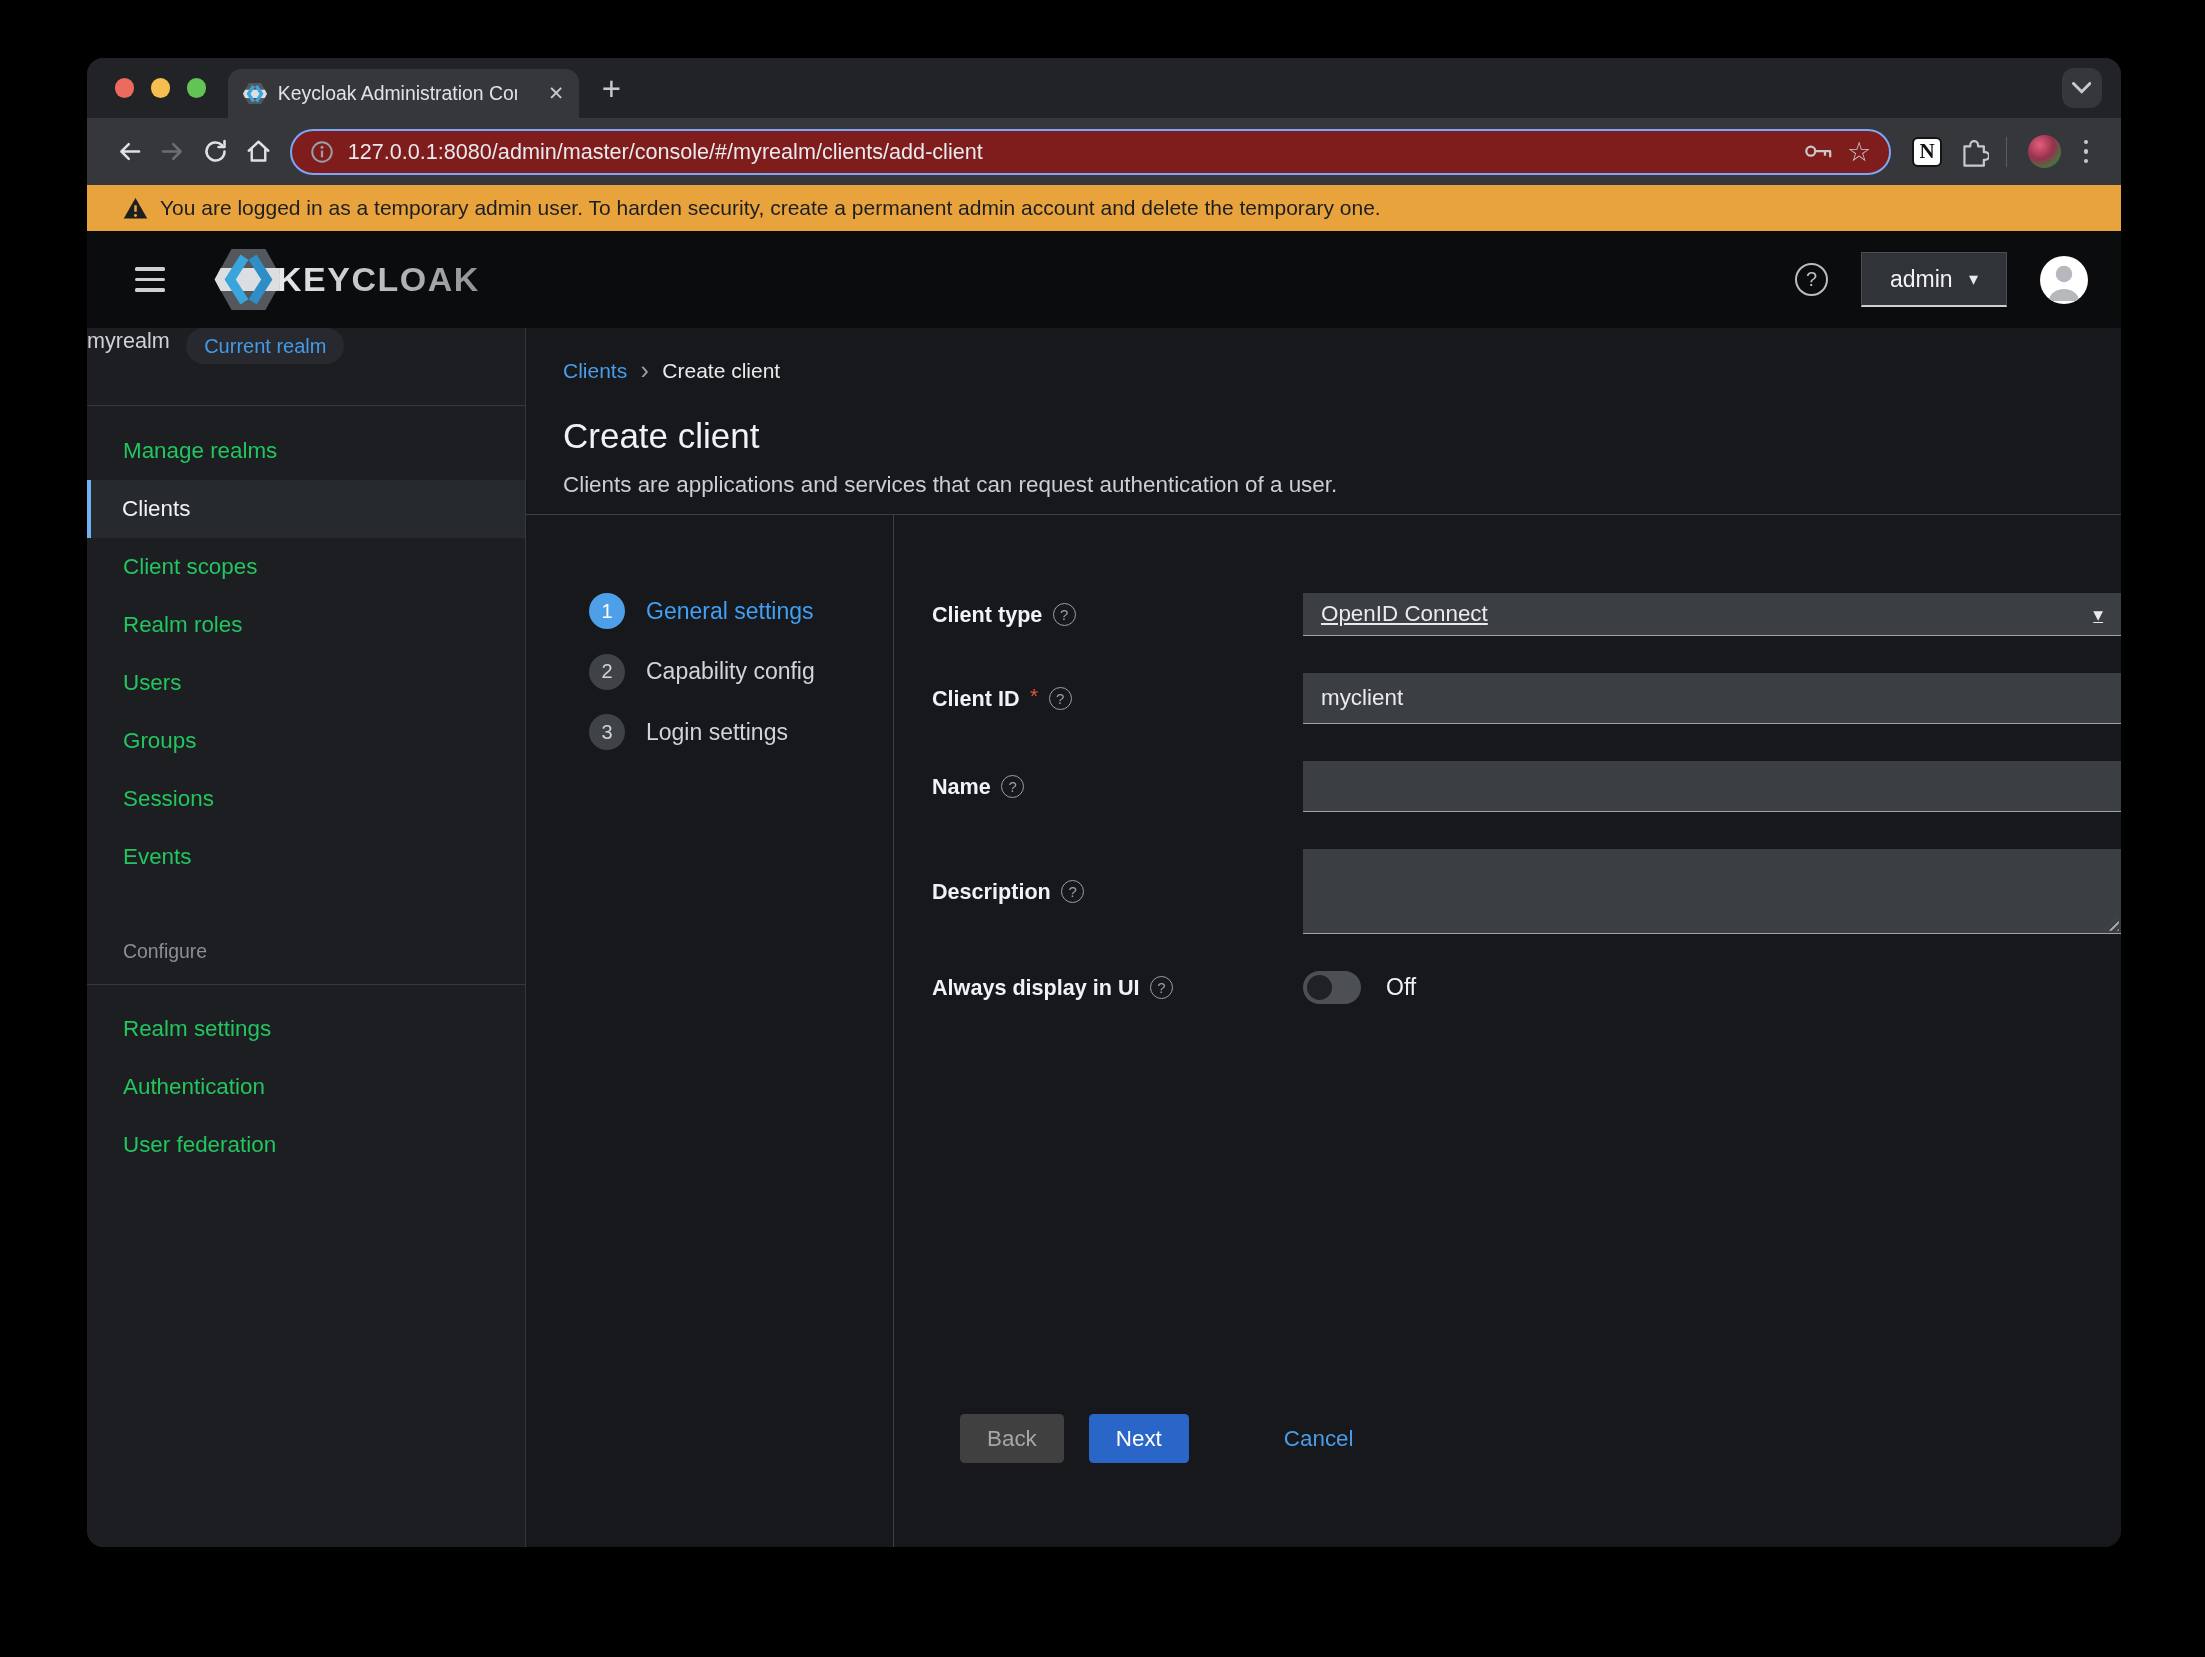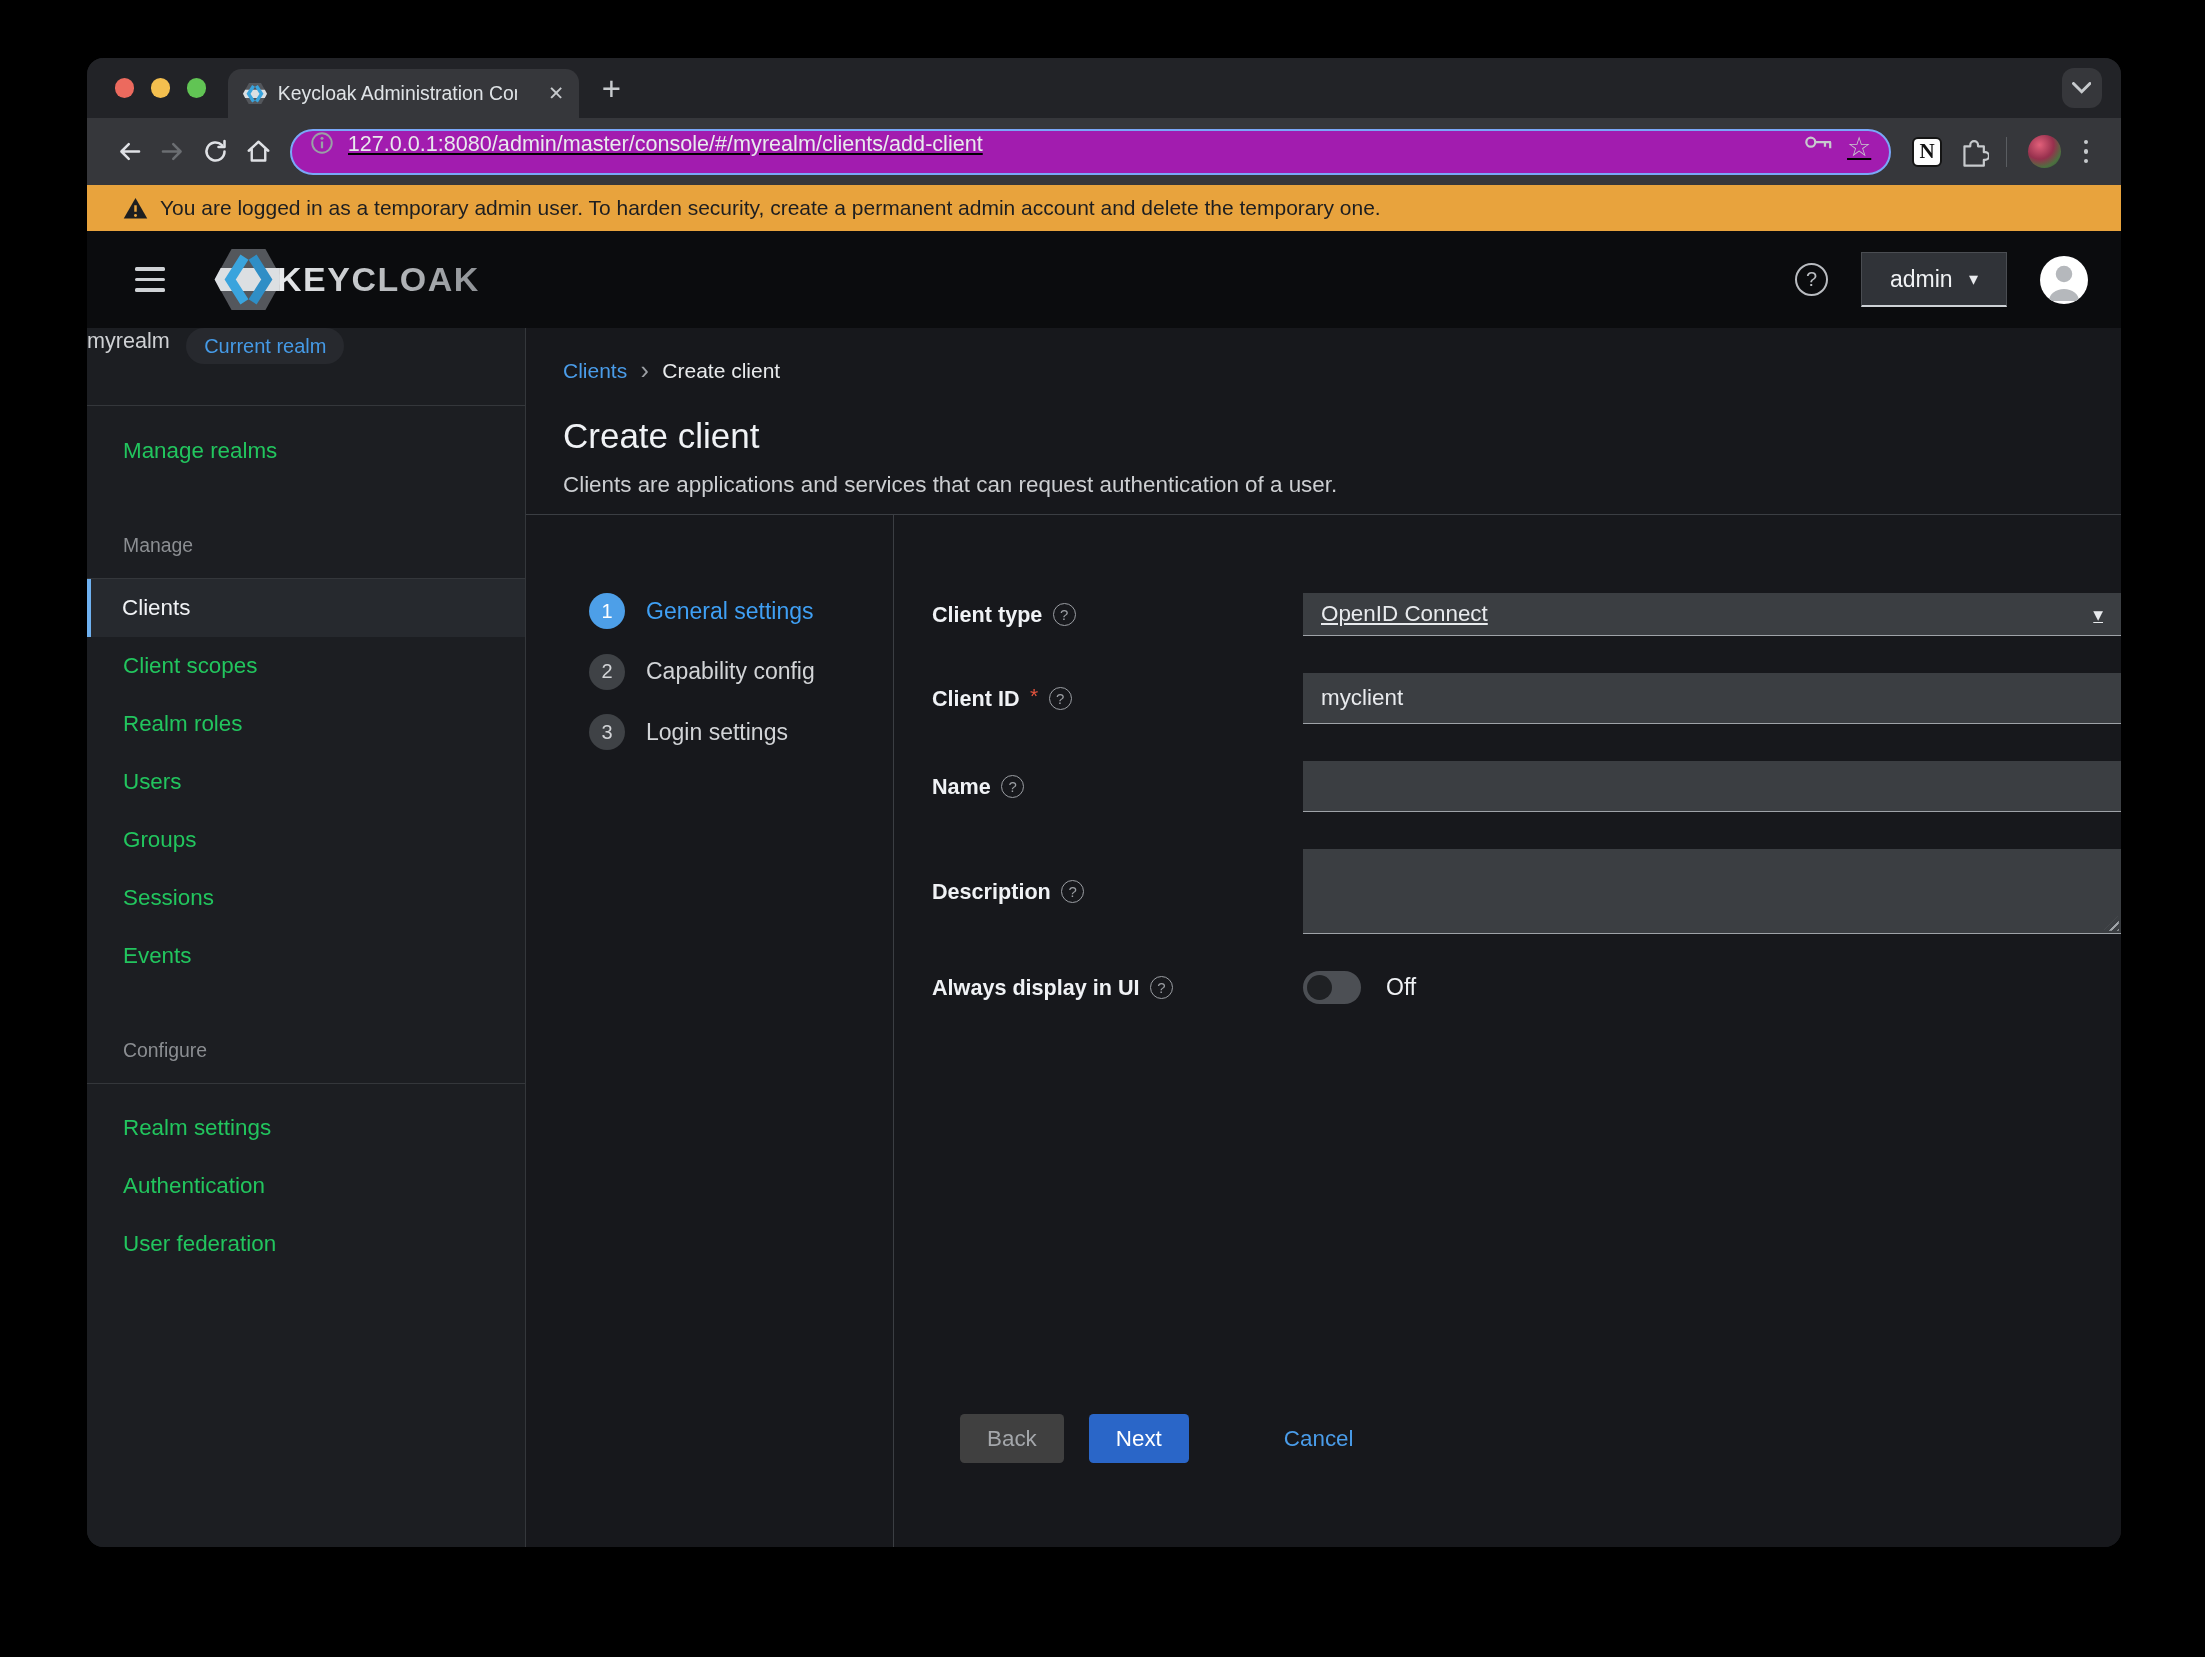--- a/index.html
+++ b/index.html
@@ -20,21 +20,21 @@
   .tab-title { font-size:19.4px; color:#dfe3e6; white-space:nowrap; overflow:hidden; width:239px; }
   .tab-close { font-size:19.4px; color:#c7cacd; margin-left:auto; }
   .newtab { margin-left:22.4px; font-size:33px; color:#c7cacd; line-height:1; }
   .tab-chevron-btn { margin-left:auto; margin-right:19.4px; width:40px; height:40px; border-radius:12px;
     background:#36373b; display:flex; align-items:center; justify-content:center; }
 
   
   .toolbar { height:67px; background:#36373b; display:flex; align-items:center; padding:0 21px; flex:none; }
   .navicon { width:43px; height:43px; display:flex; align-items:center; justify-content:center; flex:none; }
   .urlbar { flex:1; height:46px; margin:0 10.4px; border:2.2px solid #7aa7f8; border-radius:24px;
-    background:#a21caf; display:flex; padding:0 18px; gap:13.4px; min-width:0;text-decoration:underline; }
+    background:#7f1d1d; display:flex; align-items:center; padding:0 18px; gap:13.4px; min-width:0; }
   .url-text { font-size:21.6px; color:#e8eaed; white-space:nowrap; overflow:hidden; flex:1; }
   .glyph { color:#c7cacd; }
   .star { font-size:27px; }
   .notion { width:30px; height:30px; background:#fdfdfd; border:2.2px solid #141414; border-radius:6px;
     color:#111; font-family:"Liberation Serif",serif; font-weight:700; font-size:21px;
     display:flex; align-items:center; justify-content:center; margin:0 10.4px; }
   .sep { width:1.5px; height:30px; background:#5a5d61; margin:0 10.4px; }
   .chrome-avatar { width:33px; height:33px; border-radius:50%; margin:0 10.4px;
     background:radial-gradient(circle at 35% 30%, #e2607a, #96304d 45%, #4c7040 72%, #2e4e30); }
   .dots { display:flex; flex-direction:column; gap:5.2px; margin:0 12px; }
@@ -249,21 +249,20 @@
 
   <div class="appbody">
 
     <div class="sidebar">
       <div class="realmbox">
         <span class="realm-name">myrealm</span>
         <span class="realm-badge">Current realm</span>
       </div>
       <div class="sb-item top">Manage realms</div>
 
-      <div class="group-label">Manage</div>
       <div class="sb-item selected">Clients</div>
       <div class="sb-item">Client scopes</div>
       <div class="sb-item">Realm roles</div>
       <div class="sb-item">Users</div>
       <div class="sb-item">Groups</div>
       <div class="sb-item">Sessions</div>
       <div class="sb-item">Events</div>
 
       <div class="group-label">Configure</div>
       <div class="sb-item cfg">Realm settings</div>

